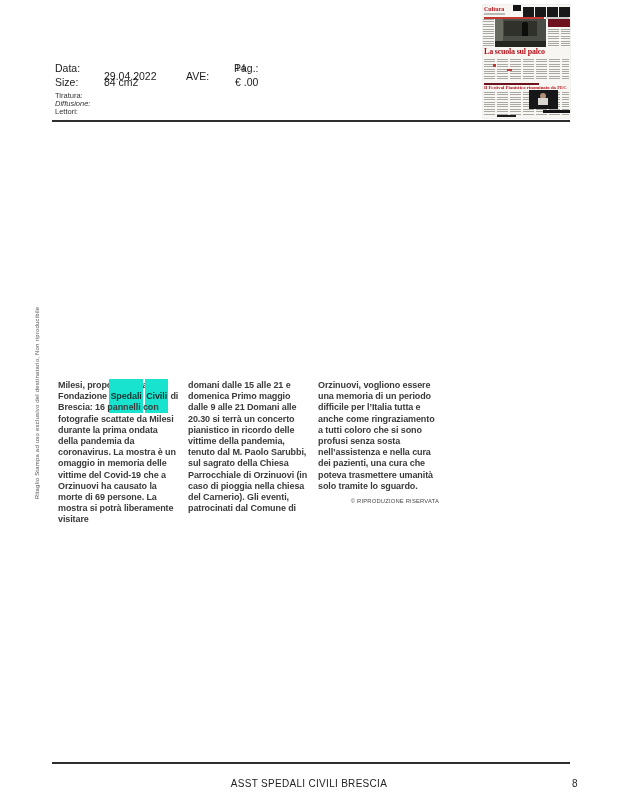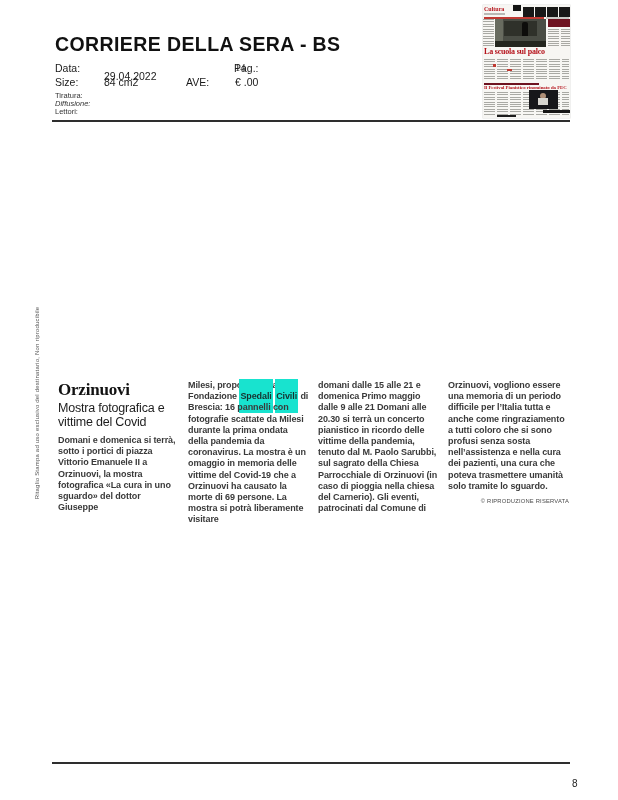--- a/index.html
+++ b/index.html
@@ -6,21 +6,21 @@
   html,body { background:#fff; }
   body { font-family:"Liberation Sans", sans-serif; }
   .page { position:relative; width:618px; height:800px; background:#fff; overflow:hidden; }
 
   
   .src-title { position:absolute; left:55px; top:33px; font-size:19.5px; font-weight:bold; letter-spacing:.4px; color:#111; }
   .meta { position:absolute; font-size:10.5px; color:#1a1a1a; }
   .m-l1 { left:55px;  top:62px; } .m-v1 { left:104px; top:70px; }
   .m-l2 { left:186px; top:62px;margin-left:48px; } .m-v2 { left:235px; top:62px;font-family:Liberation Serif, serif; }
   .m-l3 { left:55px;  top:76px; } .m-v3 { left:104px; top:76px; }
-  .m-l4 { left:186px; top:76px; } .m-v4 { left:235px; top:76px;text-align:center; }
+  .m-l4 { left:186px; top:70px; } .m-v4 { left:235px; top:76px;text-align:center; }
   .small-lab { position:absolute; left:55px; font-size:7.5px; color:#333; }
   .sl1 { top:91px; } .sl2 { top:99px;font-style:italic; } .sl3 { top:107px; }
   .hrule { position:absolute; left:52px; width:518px; height:2px; background:#2e2e2e; }
   .hrule.top { top:120px; }
   .hrule.bottom { top:762px; }
 
   
   .thumb { position:absolute; left:483px; top:5px; width:87px; height:113px; background:#f7f6f3; box-shadow:0 0 0 .5px #e2e2df; }
   .thumb * { position:absolute; }
   .t-cultura { left:1px; top:1px; font-family:"Liberation Serif", serif; font-weight:bold; font-size:6px; line-height:6px; }
@@ -70,21 +70,20 @@
 
   
   .f-client { position:absolute; left:0; right:0; top:778px; text-align:center; font-size:10px; color:#222; letter-spacing:.3px; }
   .f-page { position:absolute; left:572px; top:778px; font-size:10px; color:#222; }
 </style>
 </head>
 <body>
 
 <div class="page">
 
-  <div class="src-title">CORRIERE DELLA SERA - BS</div>
   <span class="meta m-l1">Data:</span>
   <span class="meta m-v1">29.04.2022</span>
   <span class="meta m-l2">Pag.:</span>
   <span class="meta m-v2">14</span>
   <span class="meta m-l3">Size:</span>
   <span class="meta m-v3">84 cm2</span>
   <span class="meta m-l4">AVE:</span>
   <span class="meta m-v4">€ .00</span>
   <span class="small-lab sl1">Tiratura:</span>
   <span class="small-lab sl2">Diffusione:</span>
@@ -121,31 +120,27 @@
       <span class="t-head"></span>
       <span class="t-shirt"></span>
     </span>
     <span class="t-bar-l"></span>
     <span class="t-bar-r"></span>
   </div>
 
   <div class="v-disclaimer">Ritaglio Stampa ad uso esclusivo del destinatario, Non riproducibile</div>
 
   <div class="article">
-    <div class="col">
-      <div class="a-kicker">Orzinuovi</div>
-      <div class="a-title">Mostra fotografica e vittime del Covid</div>
-      <div class="a-body1">Domani e domenica si terrà, sotto i portici di piazza Vittorio Emanuele II a Orzinuovi, la mostra fotografica «La cura in uno sguardo» del dottor Giuseppe</div>
-    </div>
     <div class="col"><span>Milesi, proposta dalla Fondazione </span><span class="hl" style="background: rgb(24, 227, 207);">Spedali</span> <span class="hl" style="background: rgb(24, 227, 207);">Civili</span><span> di Brescia: 16 pannelli con fotografie scattate da Milesi durante la prima ondata della pandemia da coronavirus. La mostra è un omaggio in memoria delle vittime del Covid-19 che a Orzinuovi ha causato la morte di 69 persone. La mostra si potrà liberamente visitare</span></div>
     <div class="col">
       <div>domani dalle 15 alle 21 e domenica Primo maggio dalle 9 alle 21 Domani alle 20.30 si terrà un concerto pianistico in ricordo delle vittime della pandemia, tenuto dal M. Paolo Sarubbi, sul sagrato della Chiesa Parrocchiale di Orzinuovi (in caso di pioggia nella chiesa del Carnerio). Gli eventi, patrocinati dal Comune di</div>
     </div>
     <div class="col">
       <div>Orzinuovi, vogliono essere una memoria di un periodo difficile per l’Italia tutta e anche come ringraziamento a tutti coloro che si sono profusi senza sosta nell’assistenza e nella cura dei pazienti, una cura che poteva trasmettere umanità solo tramite lo sguardo.</div>
       <div class="a-copy">© RIPRODUZIONE RISERVATA</div>
     </div>
   </div>
 
   <div class="hrule bottom"></div>
+  <div class="f-client">ASST SPEDALI CIVILI BRESCIA</div>
   <div class="f-page">8</div>
 
 </div>
 
 </body></html>

